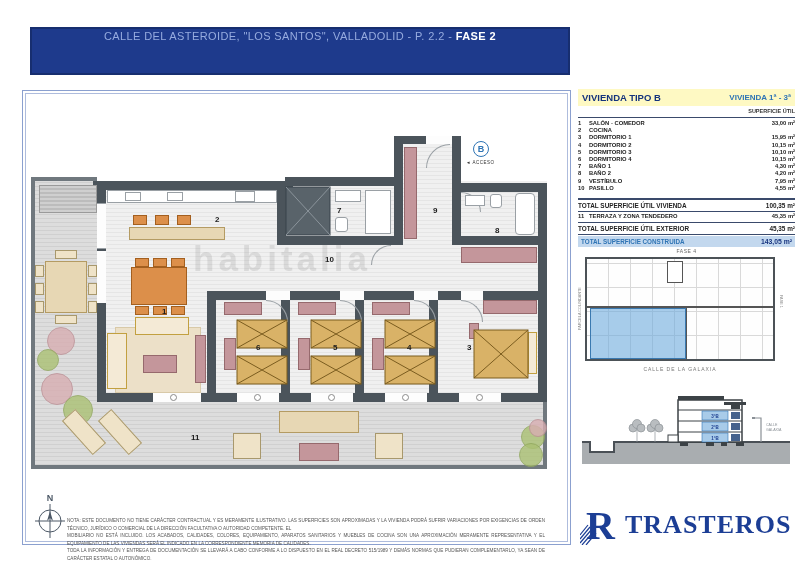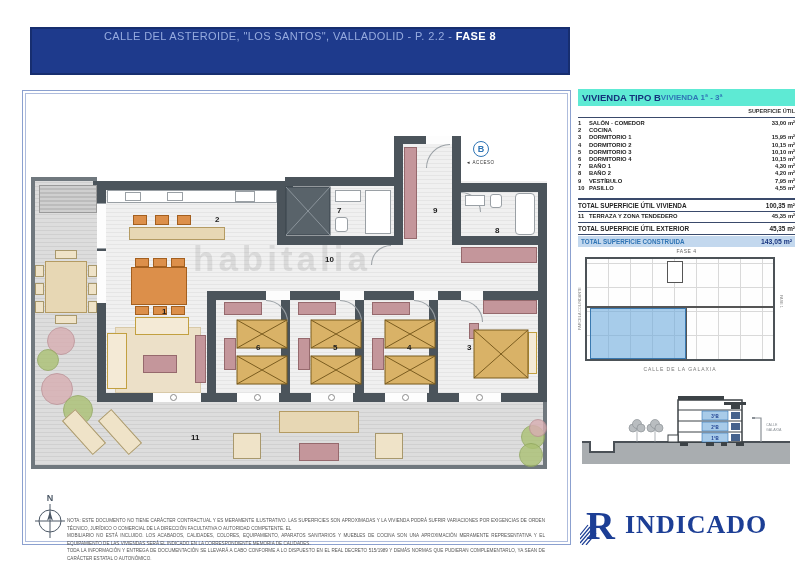--- a/index.html
+++ b/index.html
@@ -33,21 +33,21 @@
   .arc{position:absolute;border-top:1px solid #9aa0a5;border-left:1px solid #9aa0a5;border-radius:100% 0 0 0;box-sizing:border-box;}
   .marker{position:absolute;width:7px;height:7px;border:1px solid #8a8a8a;border-radius:50%;background:#fff;box-sizing:border-box;}
   .slats{position:absolute;background:repeating-linear-gradient(0deg,#cfcfcf 0 2px,#bcbcbc 2px 4px);border:1px solid #9a9a9a;box-sizing:border-box;}
   .wm{position:absolute;left:170px;top:148px;font-size:35px;font-weight:bold;letter-spacing:4px;
       color:rgba(120,120,120,.18);font-family:"Liberation Sans",sans-serif;}
   .badge{position:absolute;width:14px;height:14px;border:1.5px solid #2e74b5;border-radius:50%;
          color:#2e74b5;font-size:9px;font-weight:bold;text-align:center;line-height:14px;box-sizing:content-box;background:#fff;}
   .acceso{position:absolute;font-size:4.5px;color:#333;letter-spacing:.5px;}
   .notes{position:absolute;left:44px;top:426px;width:478px;font-size:4.6px;line-height:1.65;color:#555;text-align:justify;}
   
-  .pbar{position:absolute;left:578px;top:89px;width:217px;height:17px;background:#5eead4;box-sizing:border-box;padding:0 4px;display:flex;align-items:center;}
+  .pbar{position:absolute;left:578px;top:89px;width:217px;height:17px;background:#fef9c3;box-sizing:border-box;padding:0 4px;display:flex;justify-content:space-between;align-items:center;}
   .pbar .t1{font-size:9.5px;font-weight:bold;color:#14337c;}
   .pbar .t2{font-size:8px;font-weight:bold;color:#2e74b5;}
   .sucol{position:absolute;left:578px;top:108px;width:217px;text-align:right;font-size:5.5px;font-weight:bold;color:#333;}
   .hline{position:absolute;left:578px;width:217px;height:0;border-top:1.5px solid #3a4a6b;}
   .rows{position:absolute;left:578px;top:120px;width:217px;}
   .prow{display:flex;font-size:5.8px;font-weight:bold;color:#222;height:7.2px;line-height:7.2px;}
   .prow .n{width:11px;}
   .prow .l{flex:1;}
   .prow .v{text-align:right;}
   .totrow{position:absolute;left:578px;width:217px;display:flex;justify-content:space-between;
@@ -65,21 +65,21 @@
   .vlab{position:absolute;font-size:3.8px;color:#888;white-space:nowrap;}
   
   .logo{position:absolute;left:580px;top:503px;width:216px;height:44px;display:flex;align-items:center;gap:5px;}
   .logotext{font-family:"Liberation Serif",serif;font-weight:bold;font-size:26px;color:#1c3e95;letter-spacing:1px;}
 </style>
 </head>
 <body>
 
 <div class="hdr">
   <div class="hdr-sub">
-    <span>CALLE DEL ASTEROIDE, "LOS SANTOS", VALLADOLID - P. 2.2 - </span><b>FASE 8</b>
+    <span>CALLE DEL ASTEROIDE, "LOS SANTOS", VALLADOLID - P. 2.2 - </span><b>FASE 2</b>
   </div>
 </div>
 
 <div class="frame">
   <div class="frame-in"></div>
 
   <div class="terfloor" style="left:8px;top:88px;width:66px;height:290px;"></div>
   <div class="terfloor" style="left:8px;top:302px;width:516px;height:76px;"></div>
   <div class="intfloor" style="left:74px;top:90px;width:450px;height:221px;"></div>
   <div class="intfloor" style="left:371px;top:45px;width:67px;height:50px;"></div>
@@ -415,14 +415,14 @@
   <svg width="40" height="40" viewBox="0 0 40 40">
     <text x="6" y="34" font-family="Liberation Serif, serif" font-size="40" font-weight="bold" fill="#1c3e95">R</text>
     <g stroke="#1c3e95" stroke-width="1.2">
       <line x1="0" y1="38" x2="12" y2="24"></line>
       <line x1="0" y1="34" x2="10" y2="22"></line>
       <line x1="0" y1="30" x2="8" y2="20"></line>
       <line x1="2" y1="40" x2="14" y2="26"></line>
       <line x1="6" y1="40" x2="16" y2="28"></line>
     </g>
   </svg>
-  <span class="logotext">INDICADO</span>
+  <span class="logotext">TRASTEROS</span>
 </div>
 
 </body></html>

